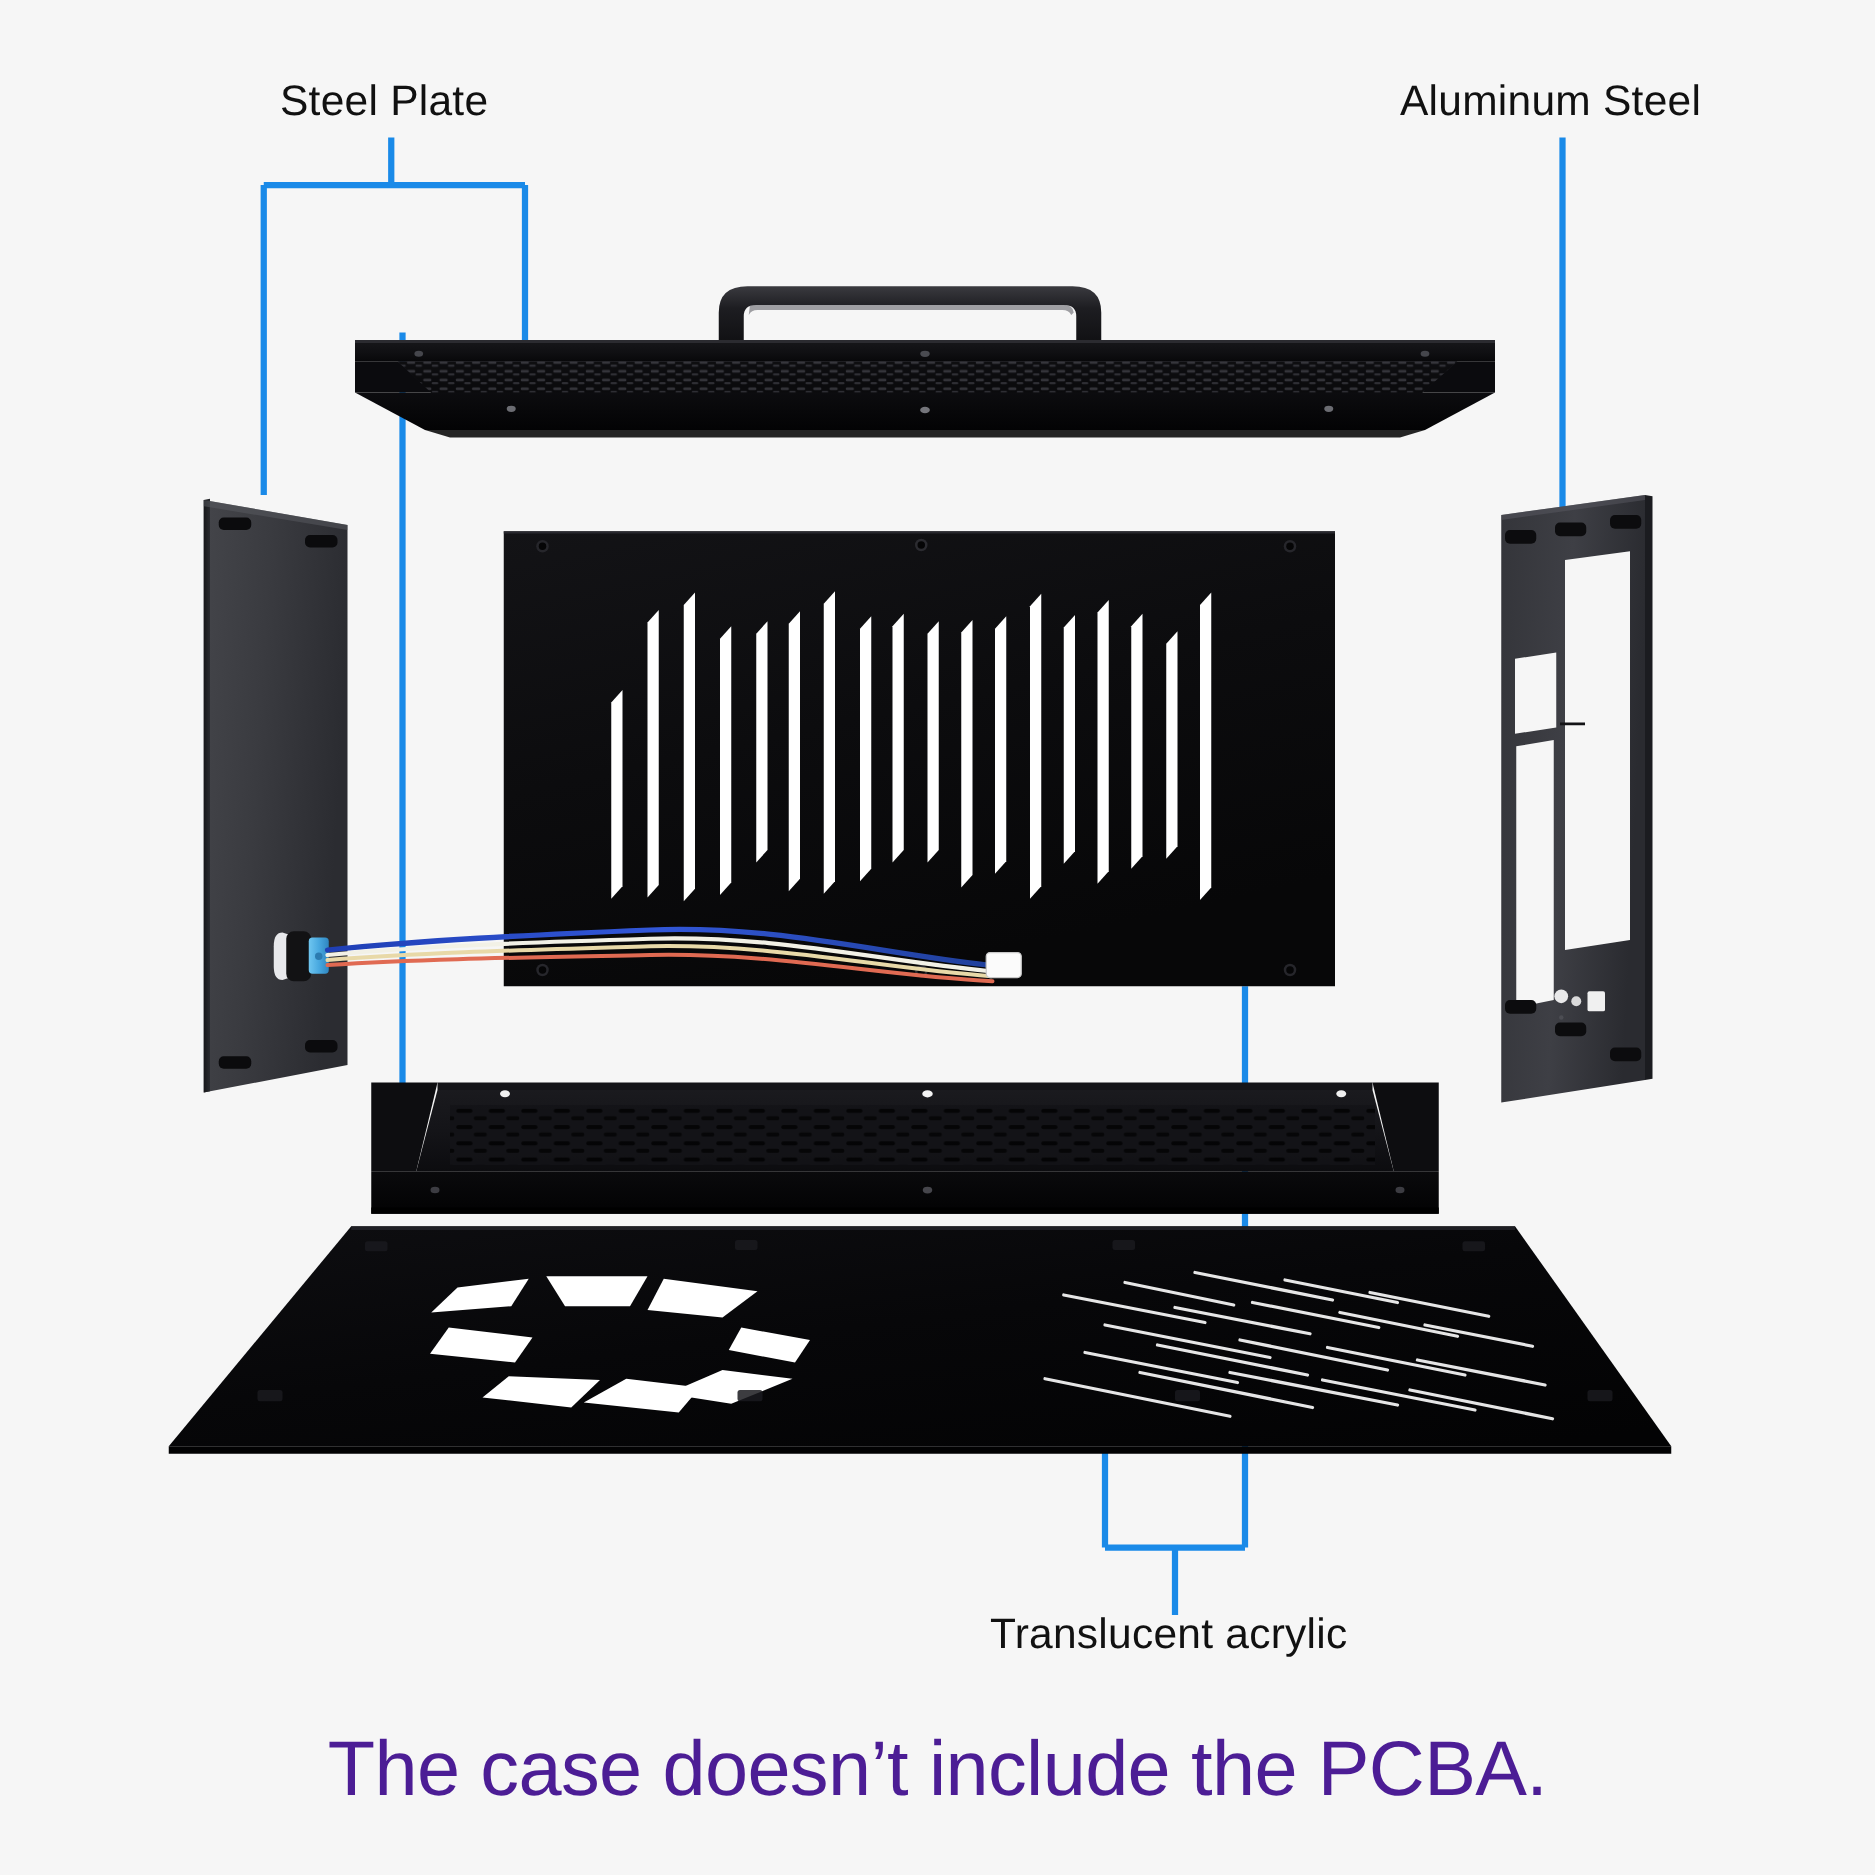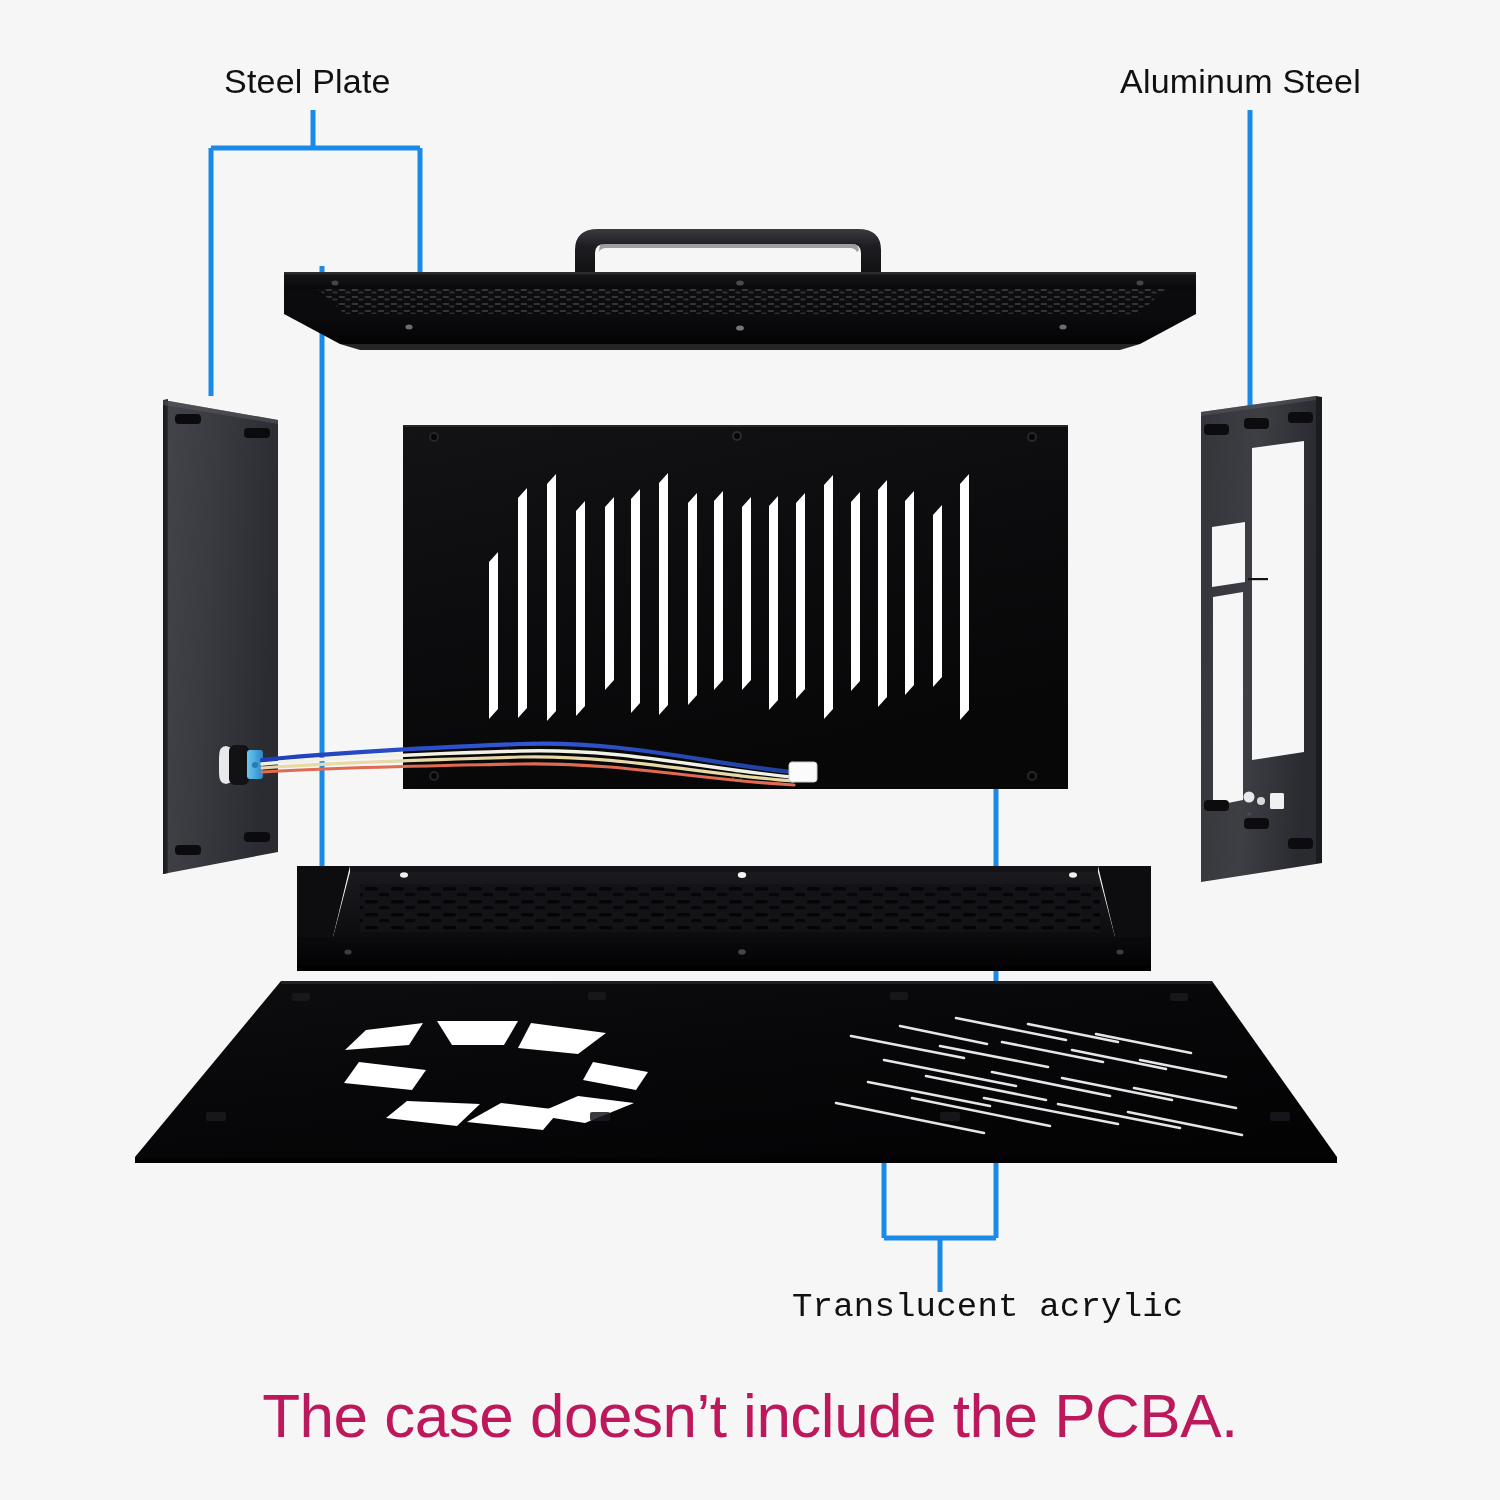--- a/index.html
+++ b/index.html
@@ -29,29 +29,29 @@
   .label {
     position: absolute;
     color: #111111;
     font-size: 34px;
     line-height: 1;
     white-space: nowrap;
     letter-spacing: 0.2px;
   }
   #label-steel   { left: 224px; top: 64px; }
   #label-alu     { left: 1120px; top: 64px; }
-  #label-acrylic { left: 792px; top: 1290px; font-family: Liberation Mono, monospace; }
+  #label-acrylic { left: 792px; top: 1290px; }
   #caption {
     position: absolute;
     left: 0;
     top: 1380px;
     width: 1500px;
     text-align: center;
     font-size: 62px;
-    color: #be185d;
+    color: #4c1d95;
     letter-spacing: -0.5px;
     white-space: nowrap;
   }
 </style>
 </head>
 <body>
 
 <div id="stage">
 
   <svg id="scene" viewBox="0 0 1500 1500">

